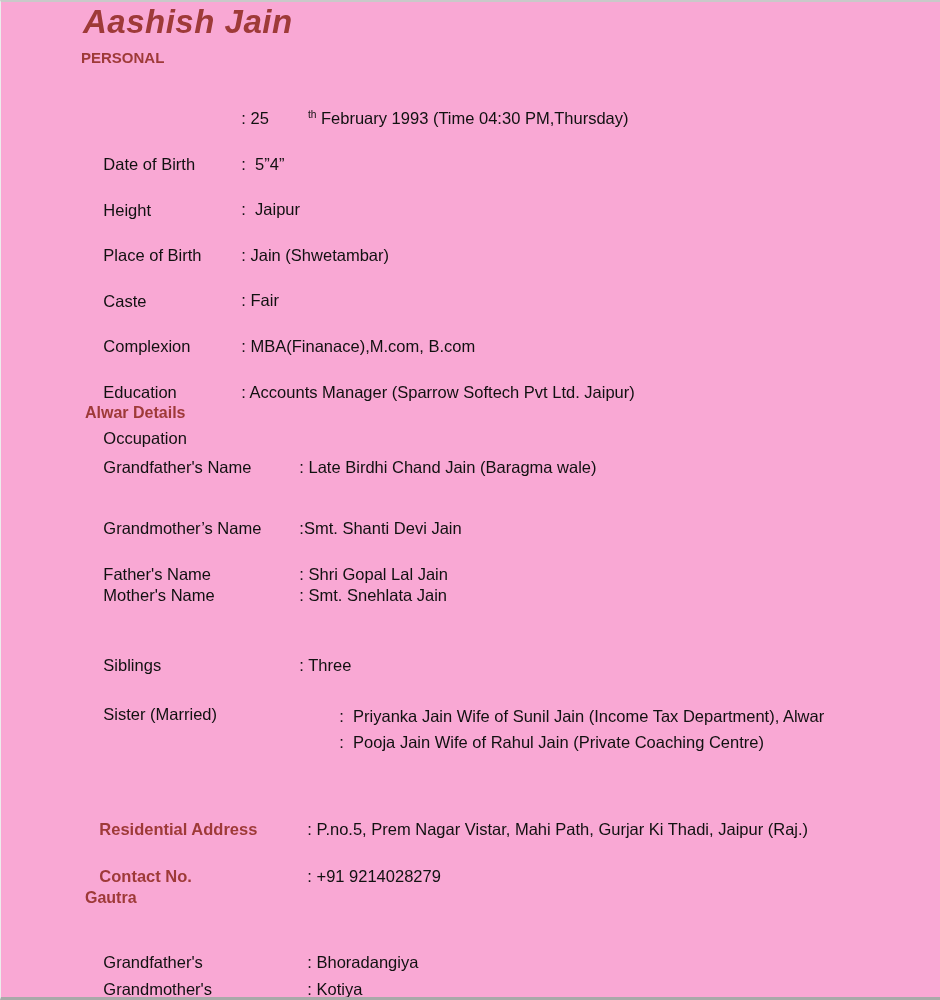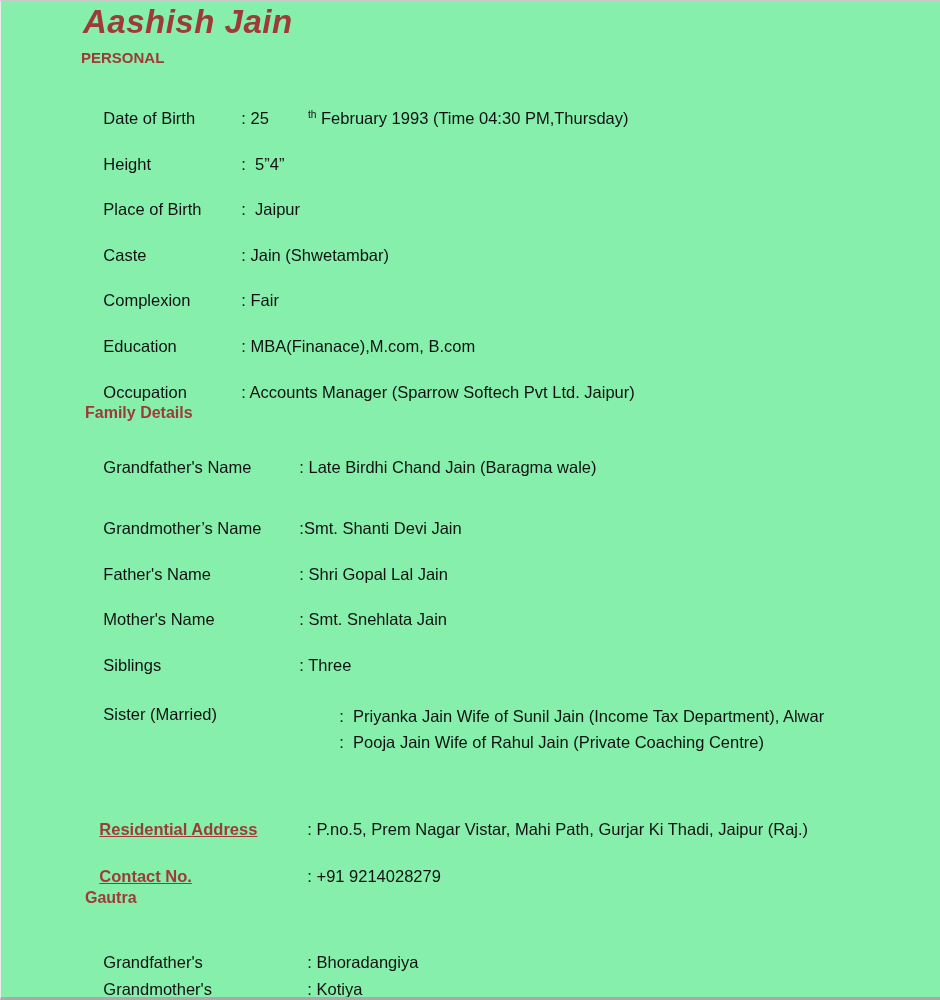--- a/index.html
+++ b/index.html
@@ -5,21 +5,21 @@
   html, body {
     margin: 0;
     padding: 0;
     background: #ffffff;
   }
   .page {
     position: relative;
     width: 940px;
     height: 1000px;
     box-sizing: border-box;
-    background: #86efac;
+    background: #f9a8d4;
     border-top: 2px solid #c9c9c9;
     border-bottom: 3px solid #a9a9a9;
     border-left: 1px solid #ececec;
     font-family: "Liberation Sans", sans-serif;
     color: #111111;
     overflow: hidden;
   }
   .doc-title {
     position: absolute;
     left: 82px;
@@ -48,28 +48,27 @@
     font-size: 16.5px;
     line-height: 22px;
     white-space: pre;
   }
   .row.red-label { left: 80px; }
   .lbl {
     display: inline-block;
     vertical-align: top;
     white-space: pre;
   }
-  .w138 { width: 138px; }
+  .w138 { width: 138px; margin-top: 46px; }
   .w196 { width: 196px; }
   .w204 { width: 204px; }
   .w208 { width: 208px; }
   .lbl.red {
     font-weight: bold;
     color: #9e3a38;
-    text-decoration: underline;
   }
   .val {
     white-space: pre;
     display: inline-block;
     vertical-align: top;
   }
   .val sup {
     font-size: 0.62em;
     vertical-align: super;
     line-height: 0;
@@ -102,32 +101,32 @@
   <div class="row" style="top:265px">
     <span class="lbl w138">Complexion</span><span class="val">: Fair</span>
   </div>
   <div class="row" style="top:311px">
     <span class="lbl w138">Education</span><span class="val">: MBA(Finanace),M.com, B.com</span>
   </div>
   <div class="row" style="top:357px">
     <span class="lbl w138">Occupation</span><span class="val">: Accounts Manager (Sparrow Softech Pvt Ltd. Jaipur)</span>
   </div>
 
-  <div class="section-heading big" style="top:402px">Family Details</div>
+  <div class="section-heading big" style="top:402px">Alwar Details</div>
 
   <div class="row" style="top:432px">
     <span class="lbl w196">Grandfather's Name</span><span class="val">: Late Birdhi Chand Jain (Baragma wale)</span>
   </div>
   <div class="row" style="top:493px">
     <span class="lbl w196">Grandmother’s Name</span><span class="val">:Smt. Shanti Devi Jain</span>
   </div>
   <div class="row" style="top:539px">
     <span class="lbl w196">Father's Name</span><span class="val">: Shri Gopal Lal Jain</span>
   </div>
-  <div class="row" style="top:584px">
+  <div class="row" style="top:560px">
     <span class="lbl w196">Mother's Name</span><span class="val">: Smt. Snehlata Jain</span>
   </div>
   <div class="row" style="top:630px">
     <span class="lbl w196">Siblings</span><span class="val">: Three</span>
   </div>
 
   <div class="row multiline" style="top:679px">
     <span class="lbl w204">Sister (Married)</span><span class="val"><span>:  Priyanka Jain Wife of Sunil Jain (Income Tax Department), Alwar</span><br><span>:  Pooja Jain Wife of Rahul Jain (Private Coaching Centre)</span><br></span>
   </div>
 

